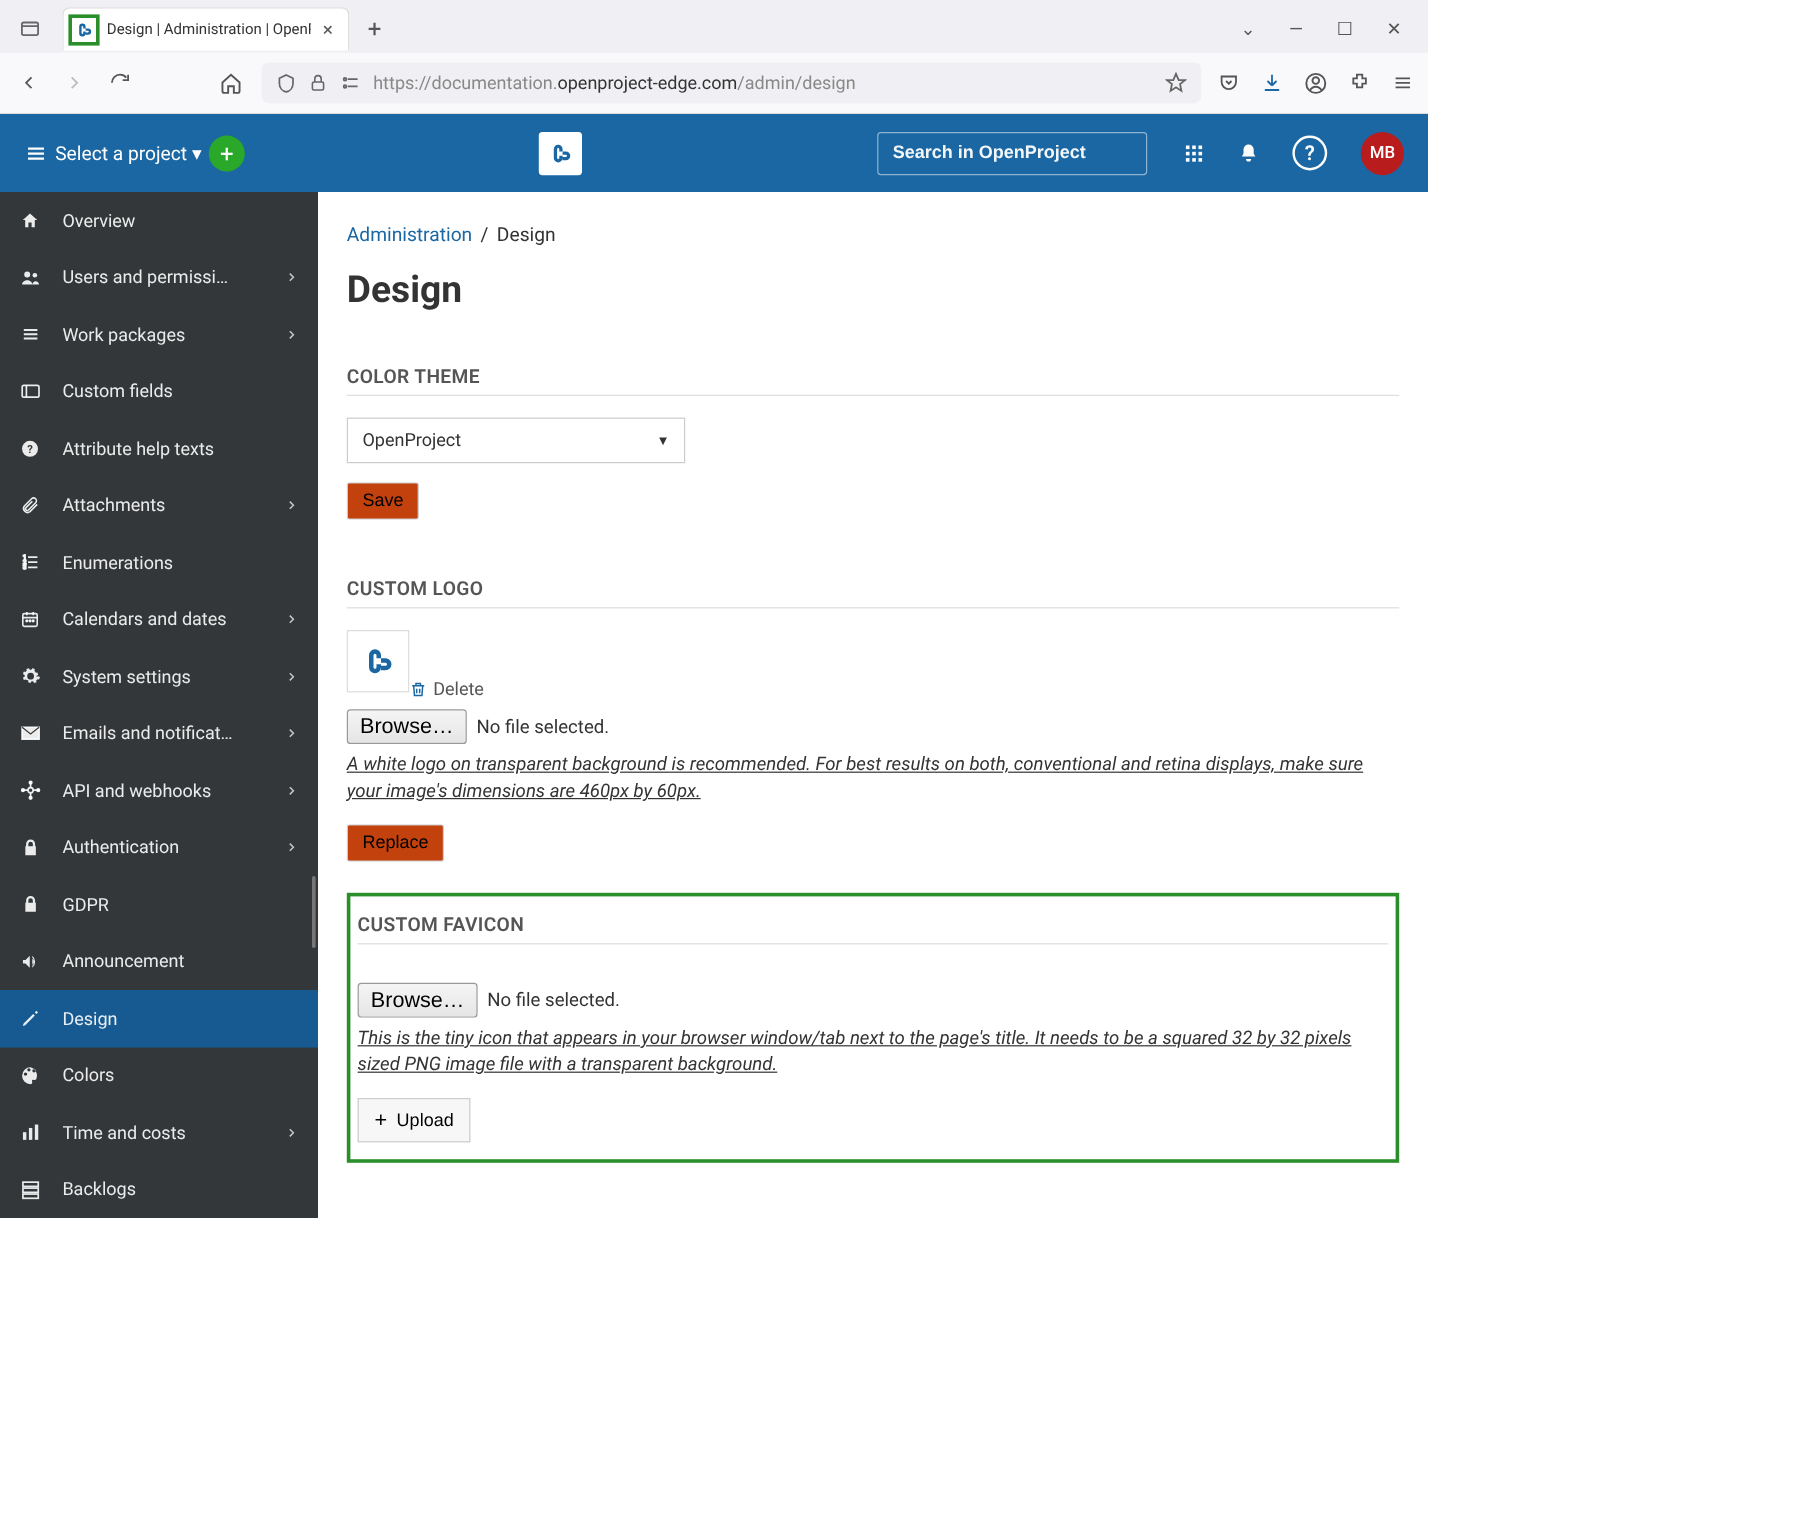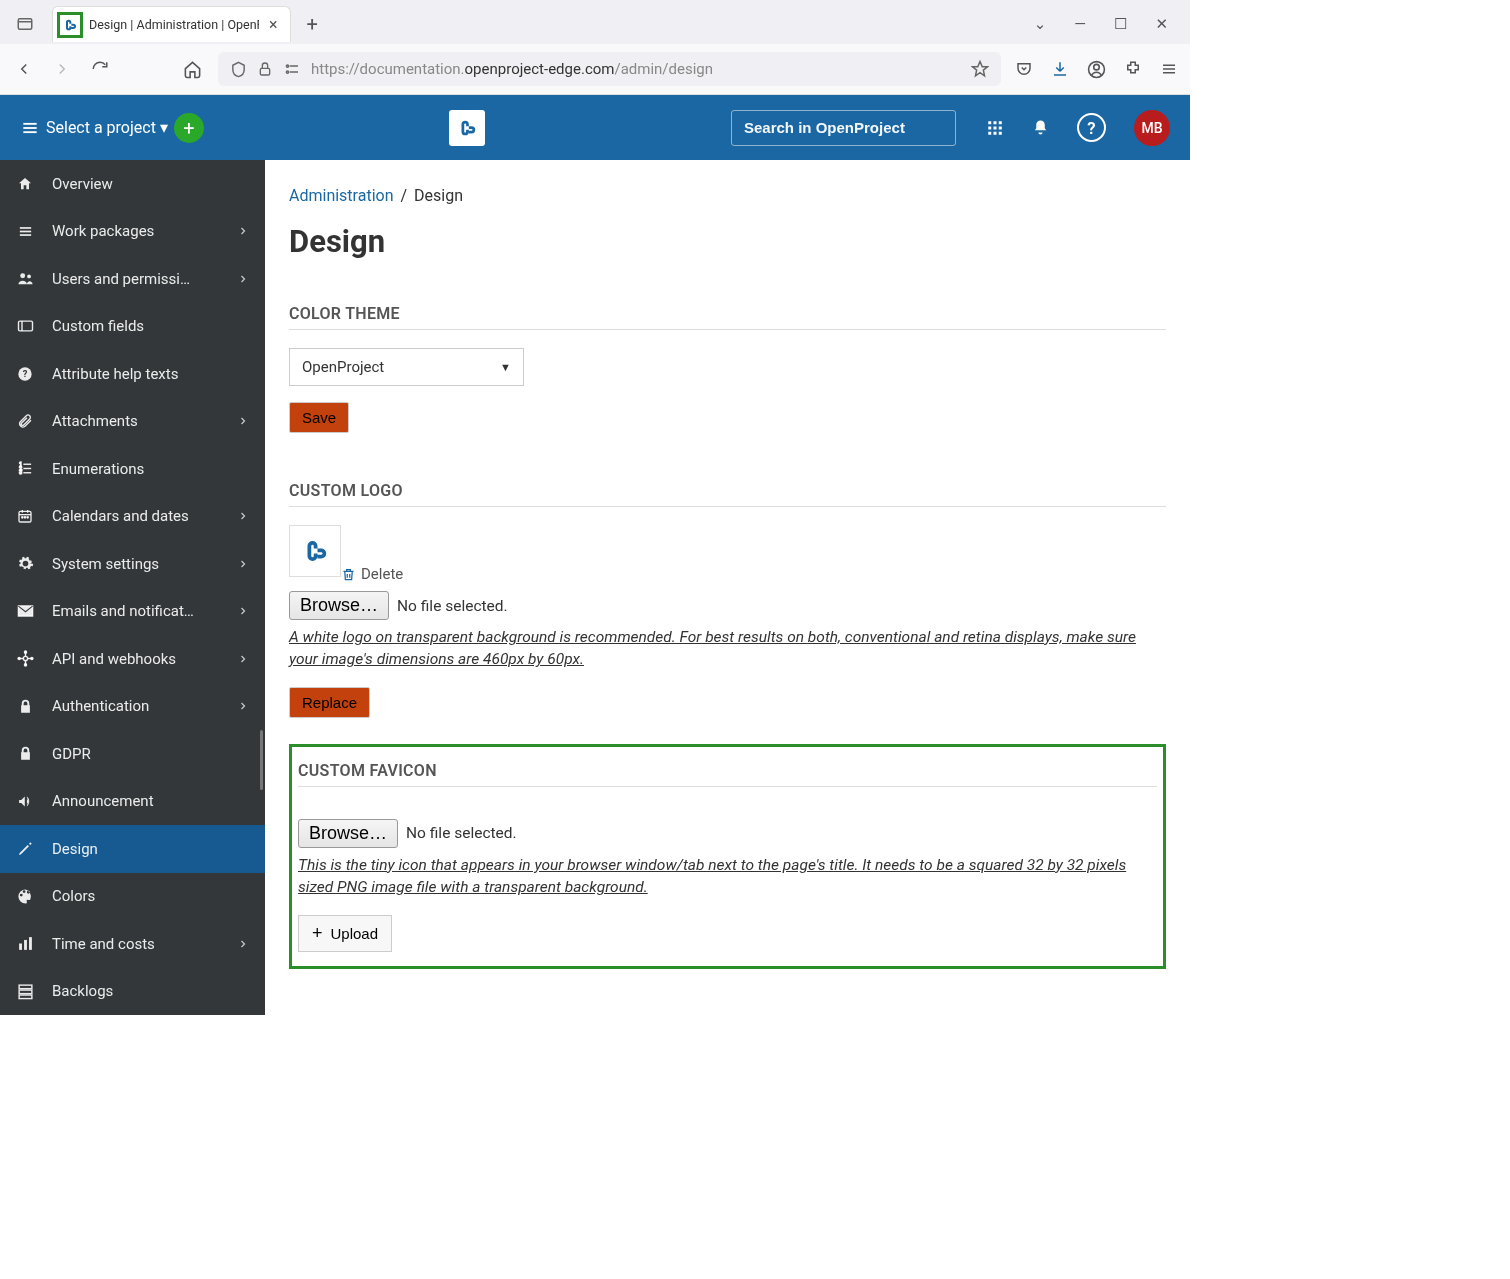--- a/index.html
+++ b/index.html
@@ -54,21 +54,21 @@
   .side-scrollbar-indicator { position:absolute; right:2px; top: 570px; height:60px; width:3px; background:#777; border-radius:2px; }
   
   .main { flex:1; padding:20px 24px; overflow:hidden; background:#fff; }
   .breadcrumb { font-size:16px; margin-bottom:18px; margin-top:6px; }
   .breadcrumb a { color:#1a67a3; text-decoration:none; }
   .breadcrumb .sep { color:#333; margin:0 3px; }
   h1.page-title { font-size:31px; font-weight:700; margin-bottom:44px; }
   
   .section-heading { font-size:16px; font-weight:600; color:#555; letter-spacing:0.3px; border-bottom:1px solid #ddd; padding-bottom:6px; margin-bottom:18px; }
   
-  .select-box { border:1px solid #ccc; height:38px; width:235px; display:flex; align-items:center; justify-content:space-between; padding:0 12px; font-size:15px; background:#fff; cursor:pointer; }
+  .select-box { border:1px solid #ccc; height:38px; width:282px; display:flex; align-items:center; justify-content:space-between; padding:0 12px; font-size:15px; background:#fff; cursor:pointer; }
   .select-box .caret { font-size:11px; }
   
   .btn { display:inline-flex; align-items:center; border:1px solid #ccc; background:#c2410c; padding:6px 12px; font-size:15px; cursor:pointer; border-radius:2px; }
   .btn-row { margin-top:16px; }
   
   .section-gap { height:48px; }
   
   .logo-preview { border:1px solid #ddd; width:52px; height:52px; display:flex; align-items:center; justify-content:center; margin-bottom:6px; }
   .logo-row { display:flex; align-items:flex-end; margin-bottom:8px; }
   .delete-link { display:flex; align-items:center; gap:5px; color:#555; font-size:15px; cursor:pointer; }
@@ -239,42 +239,42 @@
   <div class="side-item">
           <span class="side-ico">
             <svg width="16" height="16" viewBox="0 0 24 24" fill="currentColor">
               <path d="M12 3l9 8h-3v9h-4v-6h-4v6H6v-9H3z"></path>
             </svg>
           </span>
           <span class="side-label">Overview</span>
         </div>
         <div class="side-item">
           <span class="side-ico">
+            <svg width="17" height="17" viewBox="0 0 24 24" fill="currentColor">
+              <circle cx="8" cy="8" r="3.5"></circle>
+              <circle cx="17" cy="9" r="2.7"></circle>
+              <path d="M2 20c0-3 3-5 6-5s6 2 6 5M14 20c0-2 2-4 4-4s4 2 4 4"></path>
+            </svg>
+          </span>
+          <span class="side-label">Users and permissi…</span>
+          <span class="side-arrow">
+            <svg width="12" height="12" viewBox="0 0 24 24" fill="none" stroke="currentColor" stroke-width="2.5">
+              <path d="M9 6l6 6-6 6"></path>
+            </svg>
+          </span>
+        </div>
+        <div class="side-item">
+          <span class="side-ico">
             <svg width="17" height="17" viewBox="0 0 24 24" fill="none" stroke="currentColor" stroke-width="2.4">
               <line x1="4" y1="7" x2="20" y2="7"></line>
               <line x1="4" y1="12" x2="20" y2="12"></line>
               <line x1="4" y1="17" x2="20" y2="17"></line>
             </svg>
           </span>
           <span class="side-label">Work packages</span>
-          <span class="side-arrow">
-            <svg width="12" height="12" viewBox="0 0 24 24" fill="none" stroke="currentColor" stroke-width="2.5">
-              <path d="M9 6l6 6-6 6"></path>
-            </svg>
-          </span>
-        </div>
-        <div class="side-item">
-          <span class="side-ico">
-            <svg width="17" height="17" viewBox="0 0 24 24" fill="currentColor">
-              <circle cx="8" cy="8" r="3.5"></circle>
-              <circle cx="17" cy="9" r="2.7"></circle>
-              <path d="M2 20c0-3 3-5 6-5s6 2 6 5M14 20c0-2 2-4 4-4s4 2 4 4"></path>
-            </svg>
-          </span>
-          <span class="side-label">Users and permissi…</span>
           <span class="side-arrow">
             <svg width="12" height="12" viewBox="0 0 24 24" fill="none" stroke="currentColor" stroke-width="2.5">
               <path d="M9 6l6 6-6 6"></path>
             </svg>
           </span>
         </div>
         <div class="side-item">
           <span class="side-ico">
             <svg width="17" height="14" viewBox="0 0 24 20" fill="none" stroke="currentColor" stroke-width="2">
               <rect x="2" y="3" width="20" height="14" rx="2"></rect>

